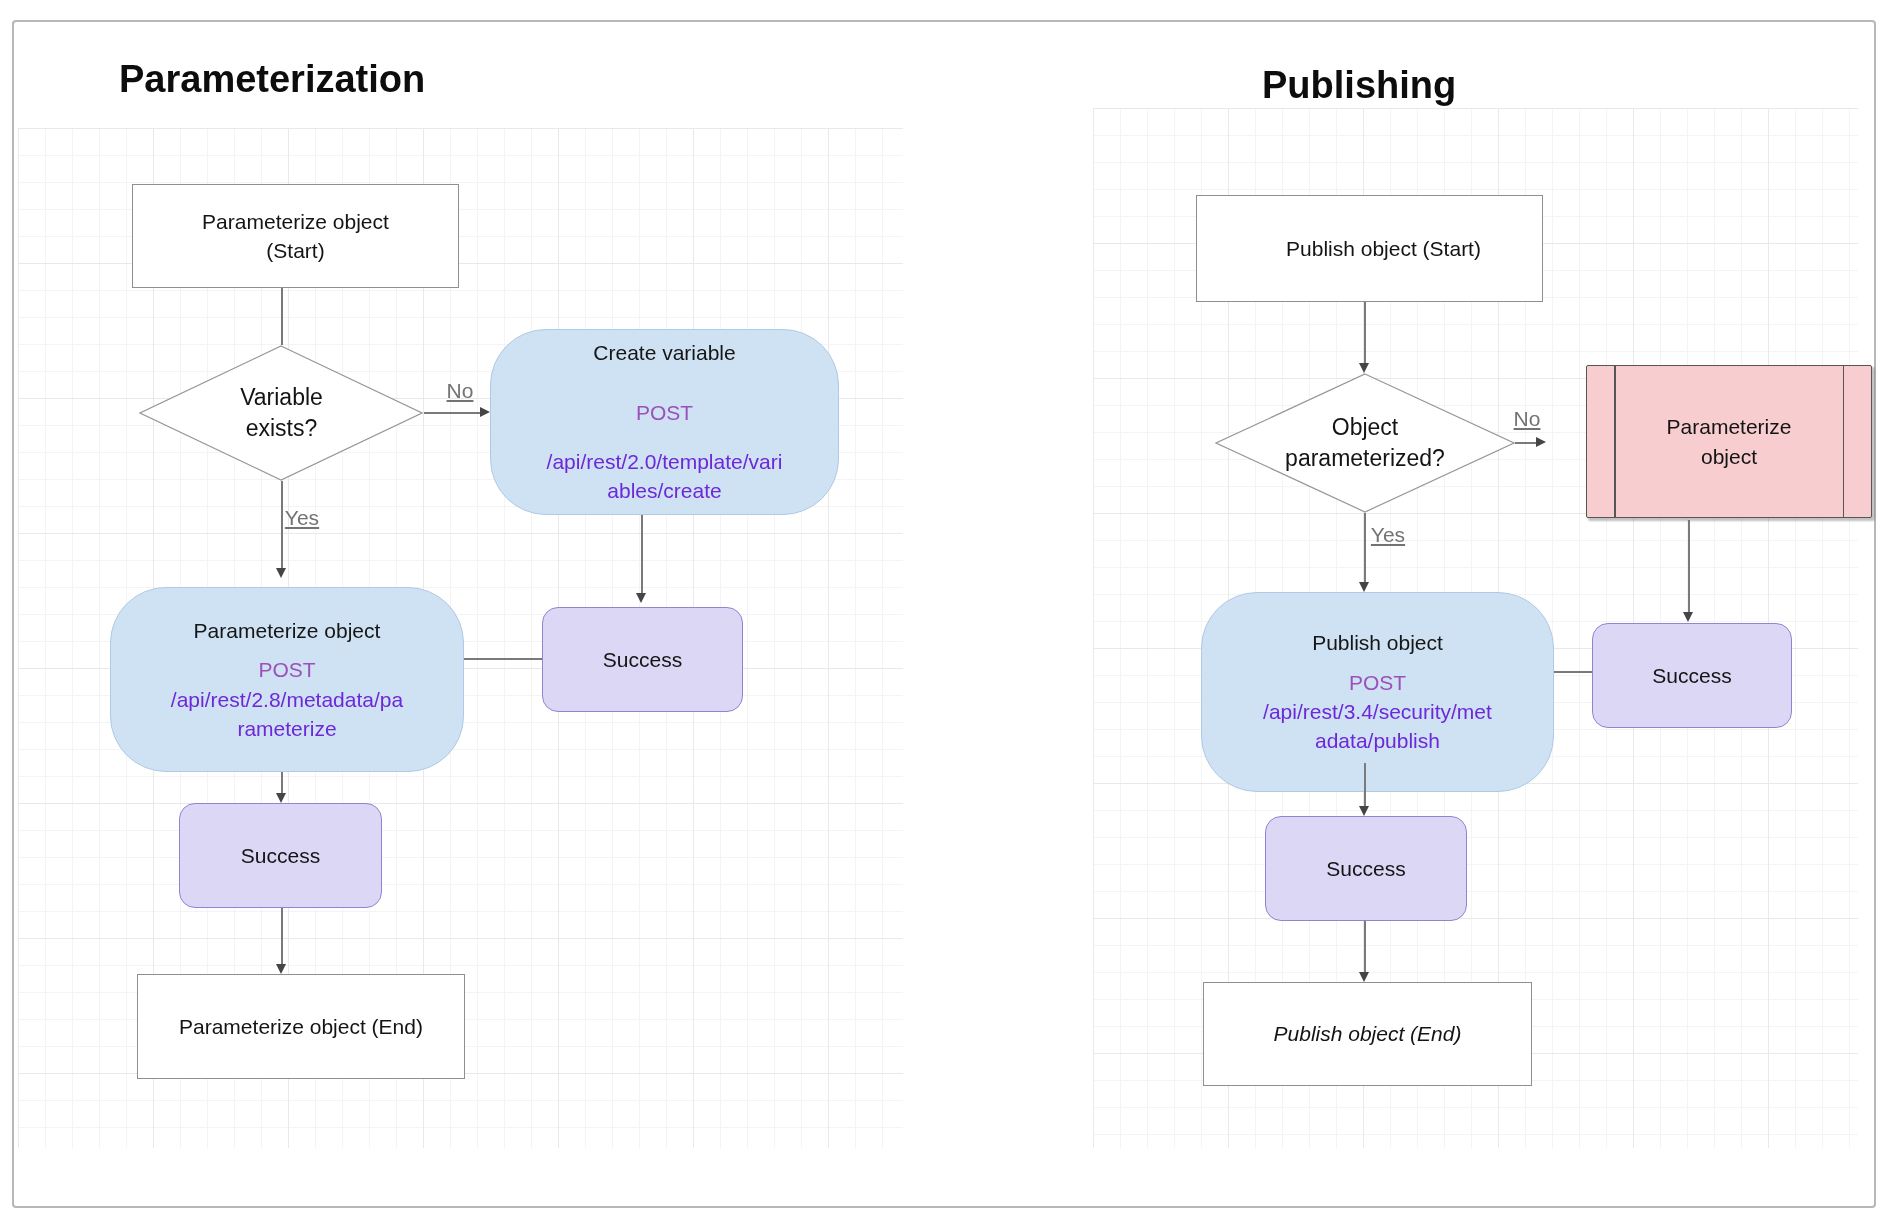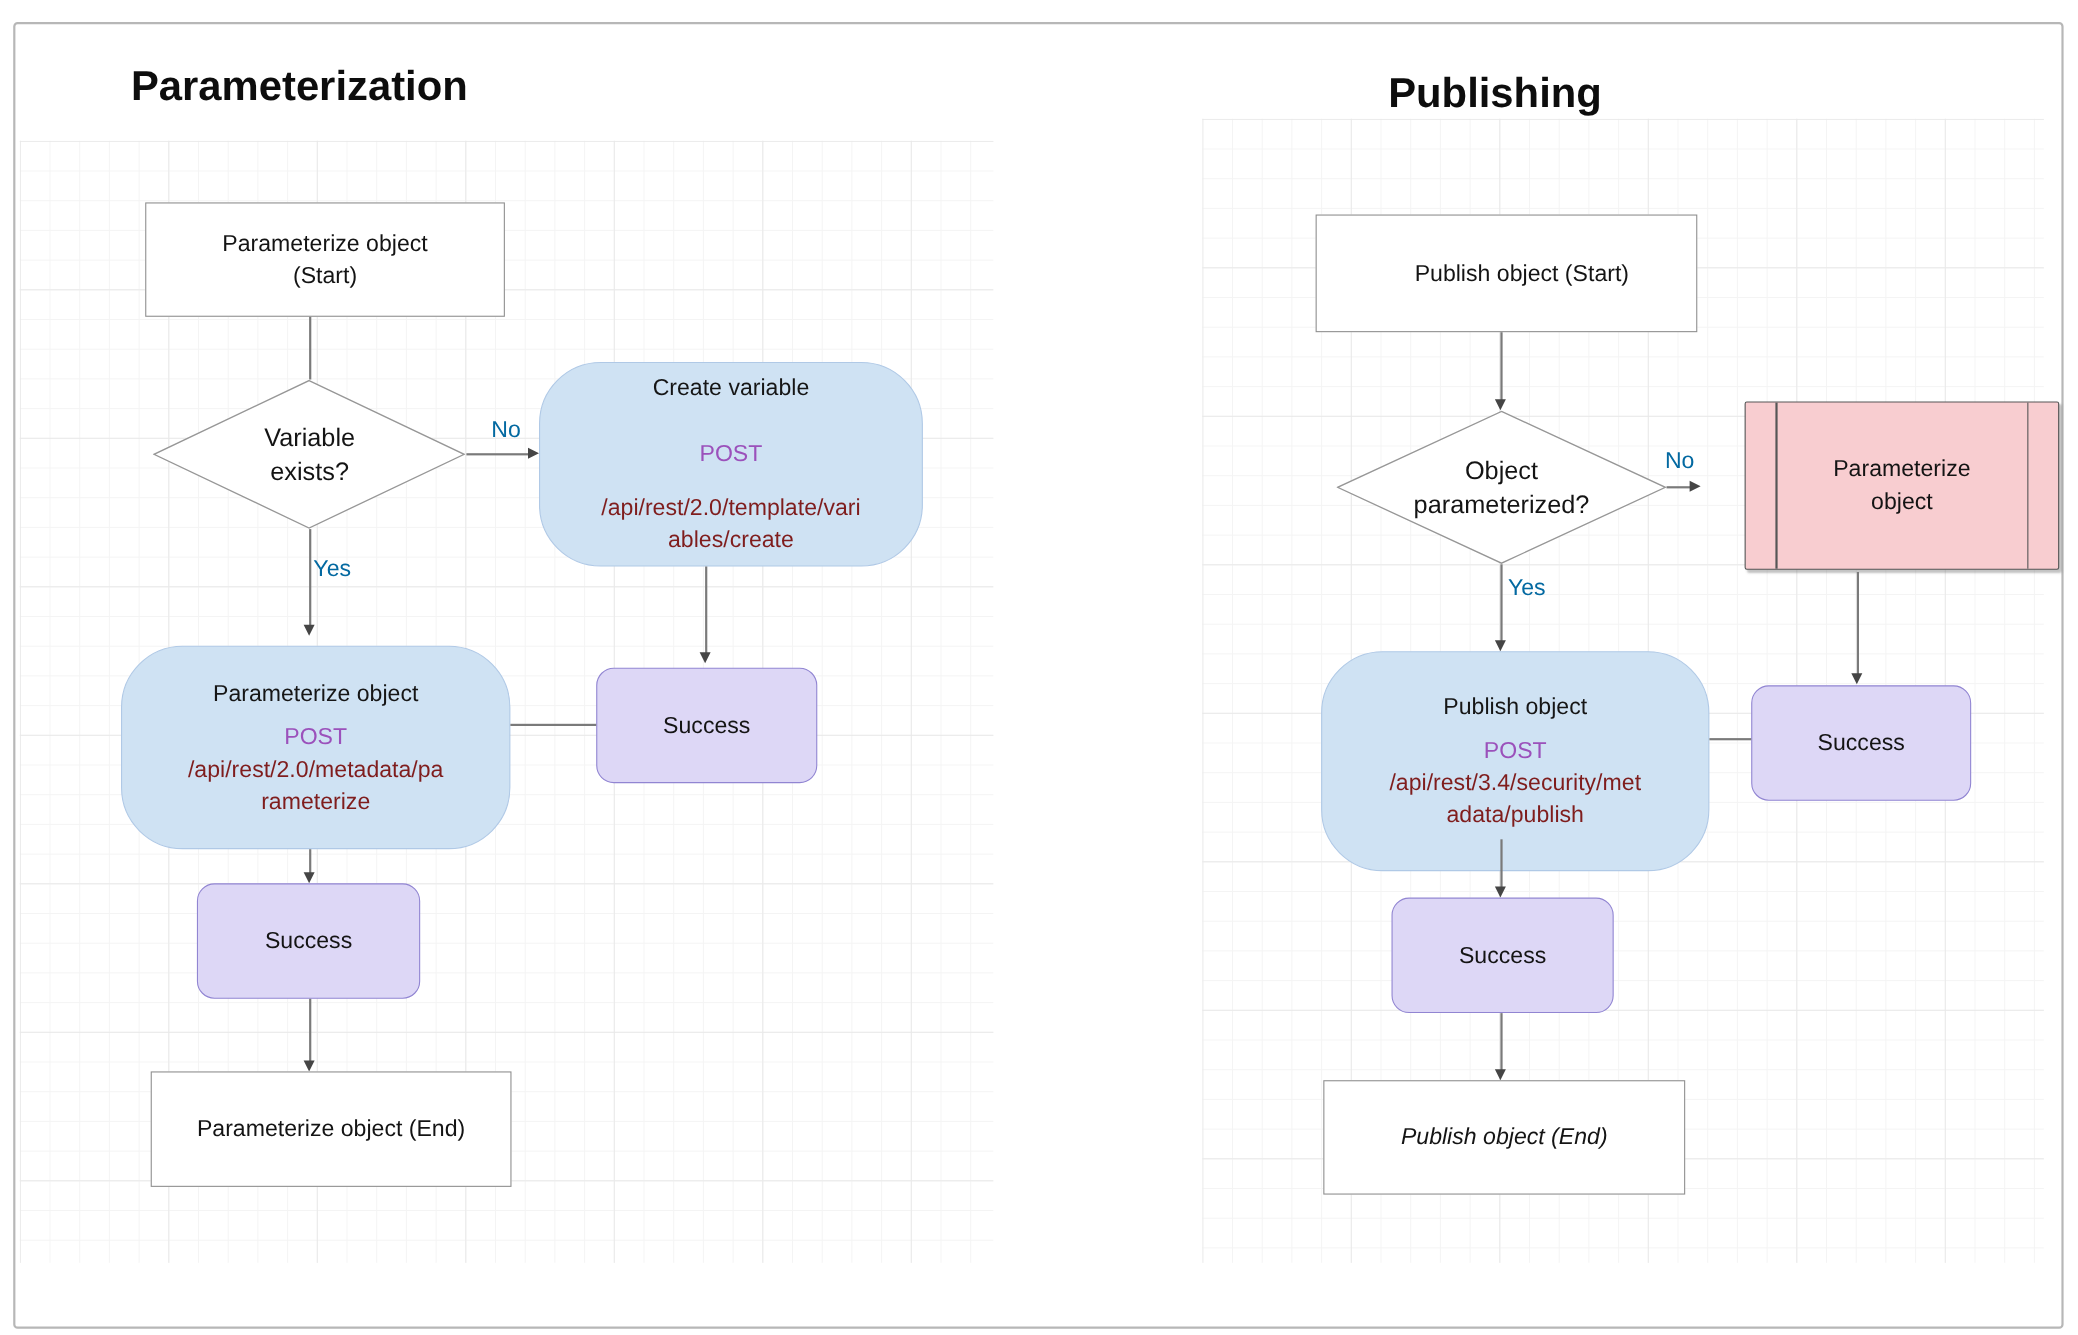--- a/index.html
+++ b/index.html
@@ -29,21 +29,21 @@
   }
   .node{position:absolute;display:flex;align-items:center;justify-content:center;
     text-align:center;font-size:21px;line-height:1.4;white-space:pre-line;box-sizing:border-box;}
   .rect-node{background:#ffffff;border:1px solid #8f8f8f;color:#141414;}
   .api-node{
     background:#cfe2f3;border:1px solid #b0c9e6;border-radius:56px;
     flex-direction:column;color:#141414;
   }
   .api-node .api-title{font-size:21px;color:#161616;margin-bottom:10px;}
   .api-node .api-method{font-size:21px;color:#9b51bb;}
-  .api-node .api-path{font-size:21px;color:#7f1d1d;white-space:pre-line;}
+  .api-node .api-path{font-size:21px;color:#6d28d9;white-space:pre-line;}
   .success-node{
     background:#ddd7f6;border:1px solid #9185d2;border-radius:16px;color:#141414;
   }
   .pre-node{
     background:#f8cdd0;border:1.5px solid #565656;border-radius:2px;color:#141414;
     box-shadow:2.5px 2.5px 2px rgba(120,120,120,0.45);
     margin-left:40px;
   }
   .pre-bar{position:absolute;top:0;bottom:0;width:1.5px;background:#565656;}
   .pre-bar.left{left:27px;}
@@ -53,21 +53,21 @@
     text-align:center;font-size:23px;line-height:1.35;white-space:pre-line;color:#141414;}
   .edge-line{position:absolute;background:#7a7a7a;}
   .edge-line.h{height:1.5px;}
   .edge-line.v{width:1.5px;}
   .arrow-down{position:absolute;width:0;height:0;
     border-left:5.5px solid transparent;border-right:5.5px solid transparent;
     border-top:10px solid #454545;}
   .arrow-right{position:absolute;width:0;height:0;
     border-top:5.5px solid transparent;border-bottom:5.5px solid transparent;
     border-left:10px solid #454545;}
-  .edge-label{position:absolute;font-size:21px;color:#0369a1;width:60px;text-align:center;}
+  .edge-label{position:absolute;font-size:21px;color:#737373;width:60px;text-align:center;text-decoration:underline;}
 </style>
 </head>
 <body>
 
 <div id="canvas">
 
   <div class="grid" id="grid-left"></div>
   <div class="grid" id="grid-right"></div>
   <div class="frame"></div>
 
@@ -100,21 +100,21 @@
 
   <div class="node success-node" style="left:542px;top:607px;width:201px;height:105px;">Success</div>
 
   <div class="edge-label" style="left:272px;top:506px;">Yes</div>
   <div class="edge-line v" style="left:281px;top:481px;height:88px;"></div>
   <div class="arrow-down" style="left:276px;top:568px;"></div>
 
   <div class="node api-node" style="left:110px;top:587px;width:354px;height:185px;">
     <div class="api-title">Parameterize object</div>
     <div class="api-method">POST</div>
-    <div class="api-path">/api/rest/2.0/metadata/pa
+    <div class="api-path">/api/rest/2.8/metadata/pa
 rameterize</div>
   </div>
 
   <div class="edge-line h" style="left:464px;top:658px;width:78px;"></div>
 
   <div class="edge-line v" style="left:281px;top:772px;height:23px;"></div>
   <div class="arrow-down" style="left:276px;top:793px;"></div>
 
   <div class="node success-node" style="left:179px;top:803px;width:203px;height:105px;">Success</div>
 

